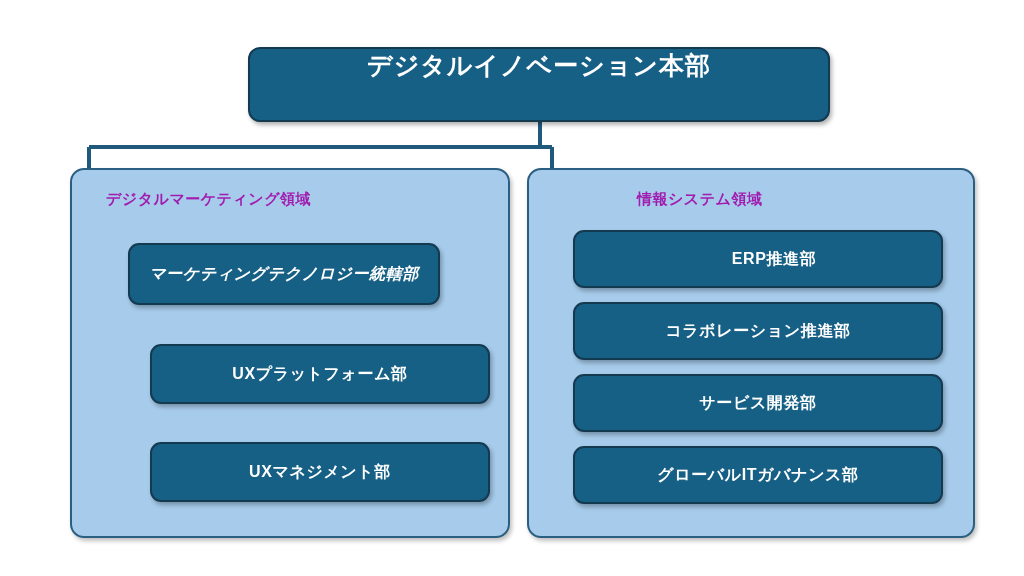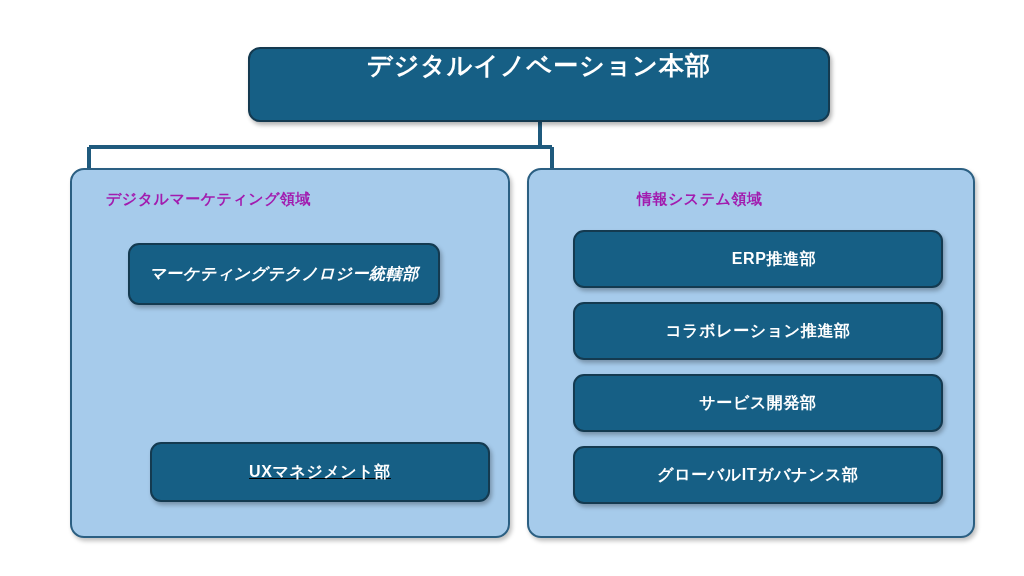--- a/index.html
+++ b/index.html
@@ -95,21 +95,21 @@
     color: #ffffff;
     font-size: 16px;
     font-weight: bold;
     letter-spacing: 0.6px;
     white-space: nowrap;
   }
 
   
   #unit-l0 { left: 128px; top: 243px; width: 312px; height: 62px; font-style: italic; }
   #unit-l1 { left: 150px; top: 344px; width: 340px; height: 60px; }
-  #unit-l2 { left: 150px; top: 442px; width: 340px; height: 60px; text-decoration: underline; }
+  #unit-l2 { left: 150px; top: 442px; width: 340px; height: 60px; }
 
   
   #unit-r0 { left: 573px; top: 230px; width: 370px; height: 58px; padding-left: 32px; }
   #unit-r1 { left: 573px; top: 302px; width: 370px; height: 58px; }
   #unit-r2 { left: 573px; top: 374px; width: 370px; height: 58px; }
   #unit-r3 { left: 573px; top: 446px; width: 370px; height: 58px; }
 </style>
 </head>
 <body>
 
@@ -141,20 +141,23 @@
     <span class="root-label">デジタルイノベーション本部</span>
   </div>
 
   <div class="group-panel" id="group-left">
     <span class="group-title">デジタルマーケティング領域</span>
   </div>
 
   <div class="unit-box" id="unit-l0">
     <span class="unit-label">マーケティングテクノロジー統轄部</span>
   </div>
+  <div class="unit-box" id="unit-l1">
+    <span class="unit-label">UXプラットフォーム部</span>
+  </div>
   <div class="unit-box" id="unit-l2">
     <span class="unit-label">UXマネジメント部</span>
   </div>
 
   <div class="group-panel" id="group-right">
     <span class="group-title">情報システム領域</span>
   </div>
 
   <div class="unit-box" id="unit-r0">
     <span class="unit-label">ERP推進部</span>

